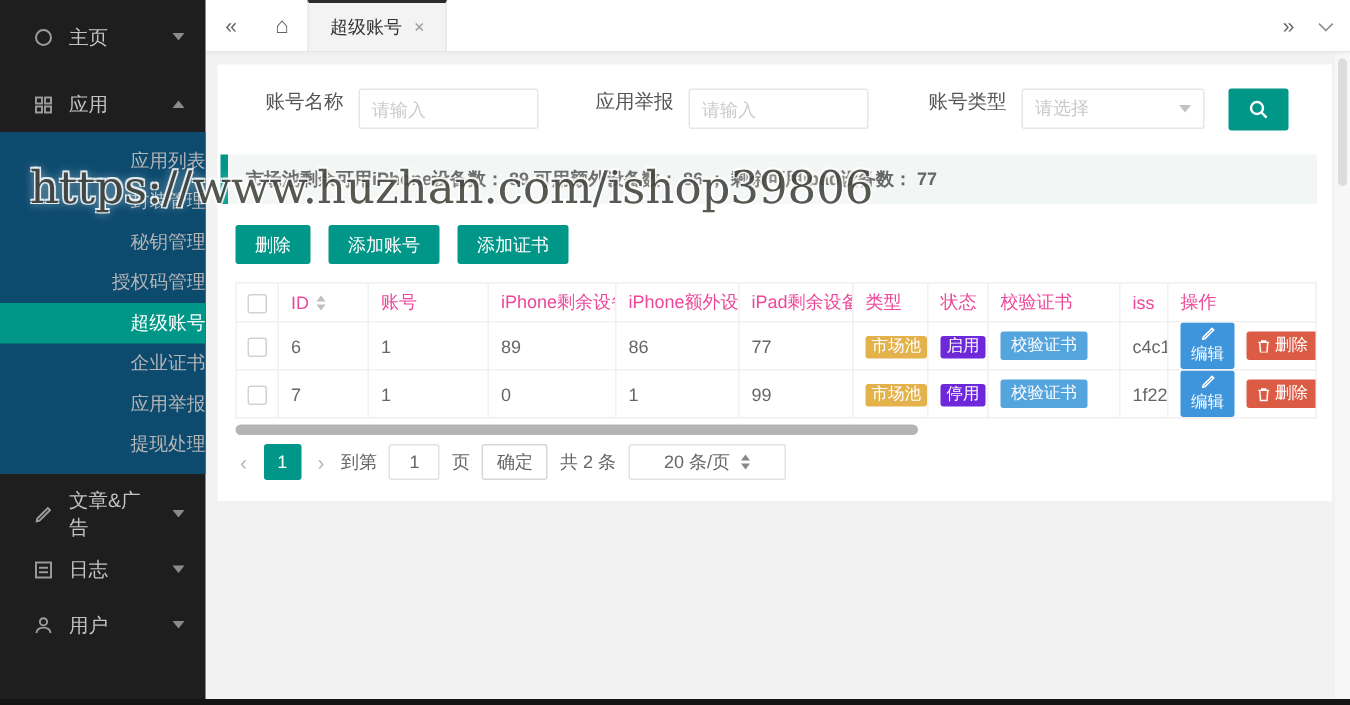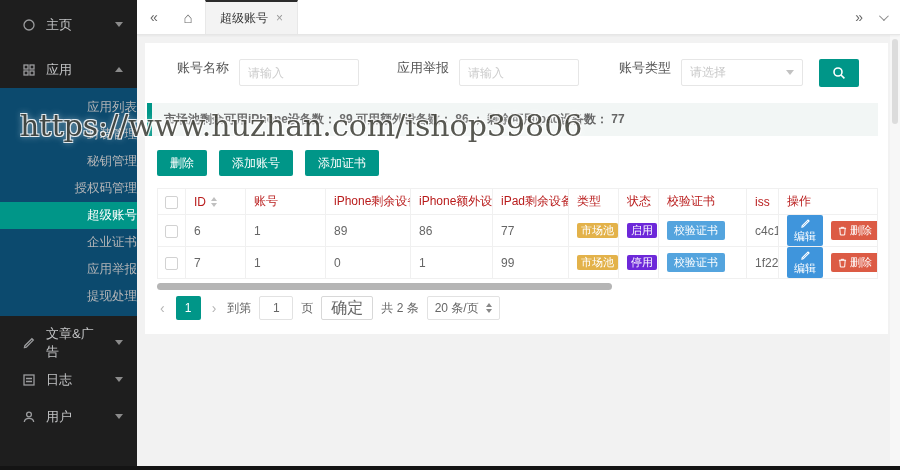--- a/index.html
+++ b/index.html
@@ -40,21 +40,21 @@
   .f-select .arrow { width:0; height:0; border-left:4px solid transparent; border-right:4px solid transparent; border-top:5px solid #c2c2c2; }
   .search-btn { width:40px; height:28px; margin-left:16px; background:#009688; border:none; border-radius:2px; display:flex; align-items:center; justify-content:center; cursor:pointer; }
 
   .quote { margin:0 10px 14px 2px; background:#f2f6f5; border-left:5px solid #009688; padding:8px 12px; font-size:12px; color:#666;font-weight:bold; }
 
   .btn-row { display:flex; gap:12px; padding:0 12px 12px 12px; }
   .teal-btn { background:#009688; color:#fff; border:none; border-radius:2px; height:26px; padding:0 13px; font-size:12px; cursor:pointer; }
 
   table.grid { border-collapse:collapse; table-layout:fixed; width:720px; margin-left:12px; font-size:12px; color:#666; }
   .grid th, .grid td { border:1px solid #f0f0f0; height:26px; padding:0 8px; text-align:left; font-weight:normal; overflow:hidden; white-space:nowrap; }
-  .grid th { color:#b91c1c; }
+  .grid th { color:#ec4899; }
   .grid .c-check { text-align:center; padding:0; }
   .checkbox { width:13px; height:13px; border:1px solid #d2d2d2; border-radius:2px; background:#fff; display:inline-block; vertical-align:middle; cursor:pointer; }
   .sort { display:inline-flex; flex-direction:column; gap:2px; margin-left:5px; vertical-align:middle; cursor:pointer; }
   .sort i { display:block; width:0; height:0; border-left:3.5px solid transparent; border-right:3.5px solid transparent; }
   .sort .up { border-bottom:4px solid #c0c0c0; }
   .sort .dn { border-top:4px solid #c0c0c0; }
   .badge { display:inline-block; padding:2px 4px; border-radius:2px; color:#fff; font-size:11px; line-height:1; }
   .badge.yellow { background:#e3b24a; }
   .badge.green  { background:#6d28d9; }
   .mini-btn { display:inline-flex; align-items:center; gap:3px; border:none; border-radius:2px; color:#fff; font-size:11px; padding:3px 7px; cursor:pointer; line-height:1.2; }
@@ -64,22 +64,22 @@
   .ops { display:flex; gap:8px; align-items:center; }
   .iss-cell { color:#666; }
 
   .h-scroll { margin:4px 0 6px 12px; width:720px; height:7px; }
   .h-thumb { width:455px; height:7px; background:#b5b5b5; border-radius:4px; cursor:pointer; }
 
   .pager { display:flex; align-items:center; gap:8px; margin:6px 0 0 12px; font-size:12px; color:#666; }
   .pg-arrow { color:#b5b5b5; font-size:14px; padding:0 3px; cursor:pointer; }
   .pg-num { width:25px; height:24px; background:#009688; color:#fff; border:none; border-radius:2px; font-size:12px; cursor:pointer; }
   .pg-input { width:34px; height:24px; border:1px solid #e2e2e2; border-radius:2px; text-align:center; font-size:12px; color:#666; outline:none; }
-  .pg-confirm { height:24px; padding:0 9px; background:#fff; border:1px solid #d8d8d8; border-radius:2px; font-size:16px; color:#666; cursor:pointer; }
-  .pg-size { height:24px; border:1px solid #e2e2e2; border-radius:2px; padding:0 7px; display:flex; align-items:center; gap:7px; cursor:pointer;justify-content:space-between; }
+  .pg-confirm { height:24px; padding:0 9px; background:#fff; border:1px solid #d8d8d8; border-radius:2px; font-size:12px; color:#666; cursor:pointer; }
+  .pg-size { height:24px; border:1px solid #e2e2e2; border-radius:2px; padding:0 23px; display:flex; align-items:center; gap:7px; cursor:pointer;justify-content:space-between; }
   .updown { display:inline-flex; flex-direction:column; gap:2px; }
   .updown i { display:block; width:0; height:0; border-left:3px solid transparent; border-right:3px solid transparent; }
   .updown .up { border-bottom:4px solid #888; }
   .updown .dn { border-top:4px solid #888; }
 
   .v-scroll { position:absolute; right:0; top:35px; width:10px; height:431px; background:#f7f7f7; z-index:3; }
   .v-thumb { width:6px; height:85px; margin:4px auto 0; background:#dcdcdc; border-radius:3px; cursor:pointer; }
 
   .bottom-bar { position:absolute; left:0; bottom:0; width:900px; height:4px; background:#141414; z-index:6; }
 

